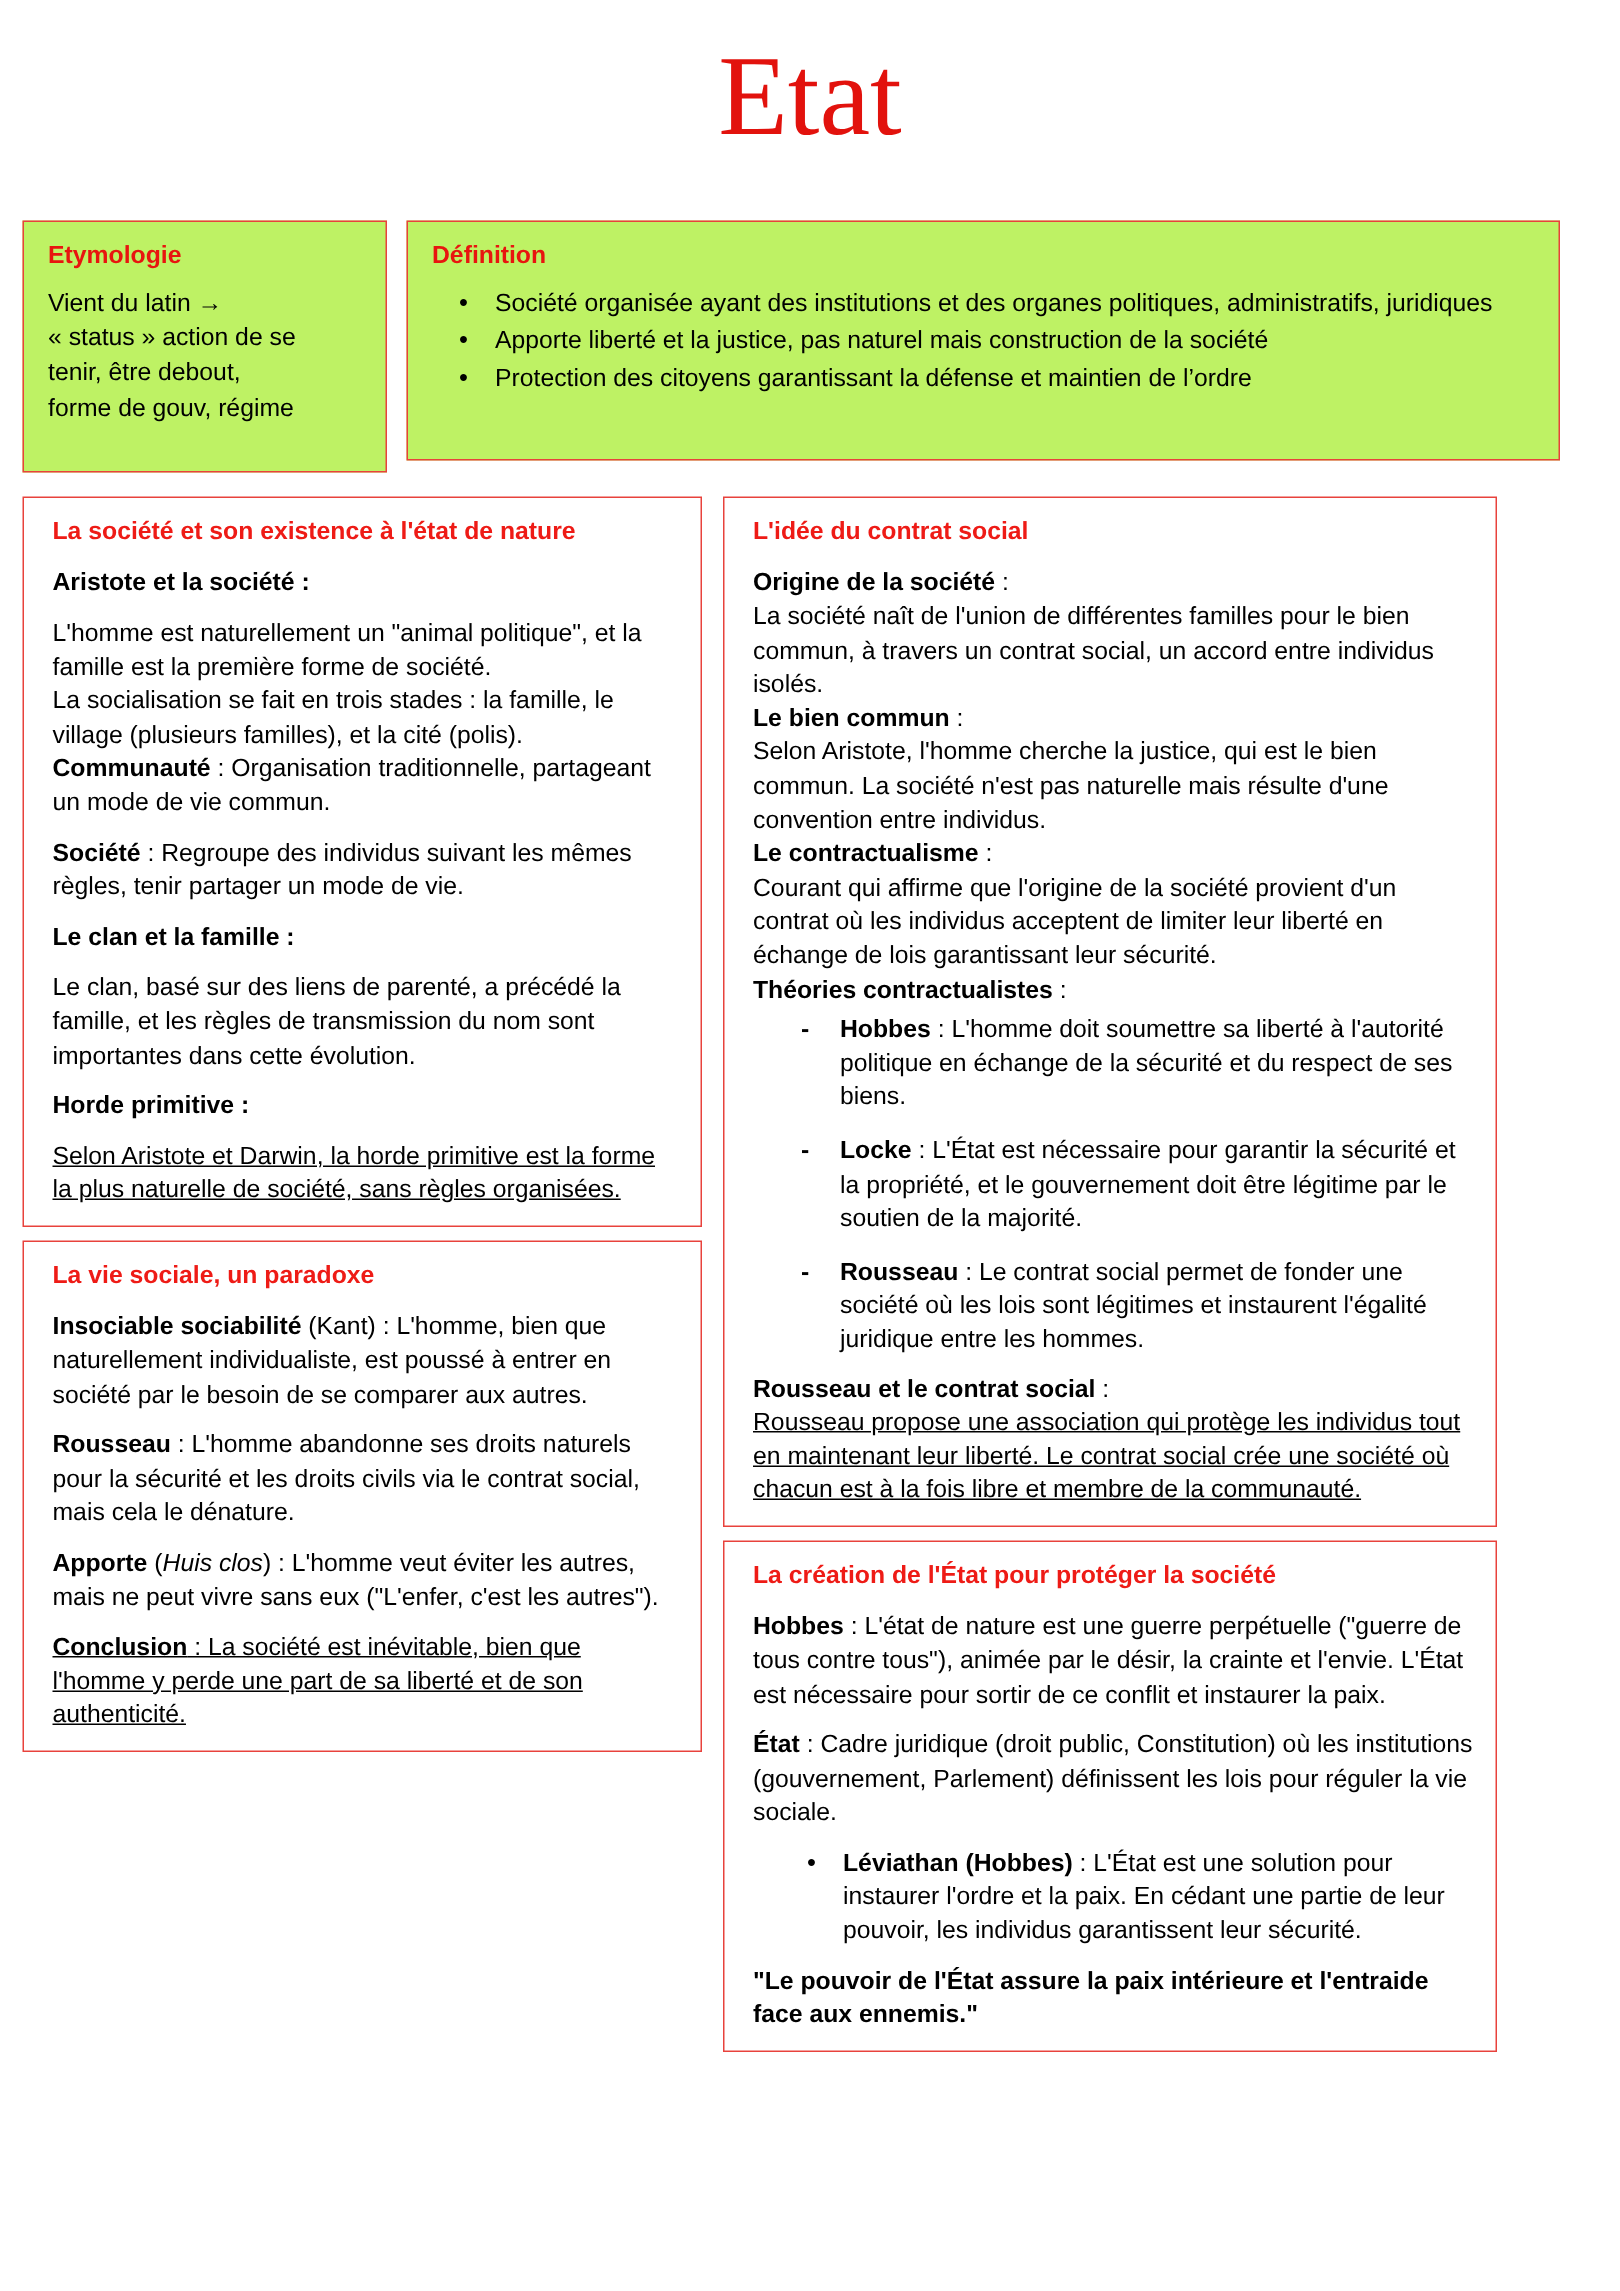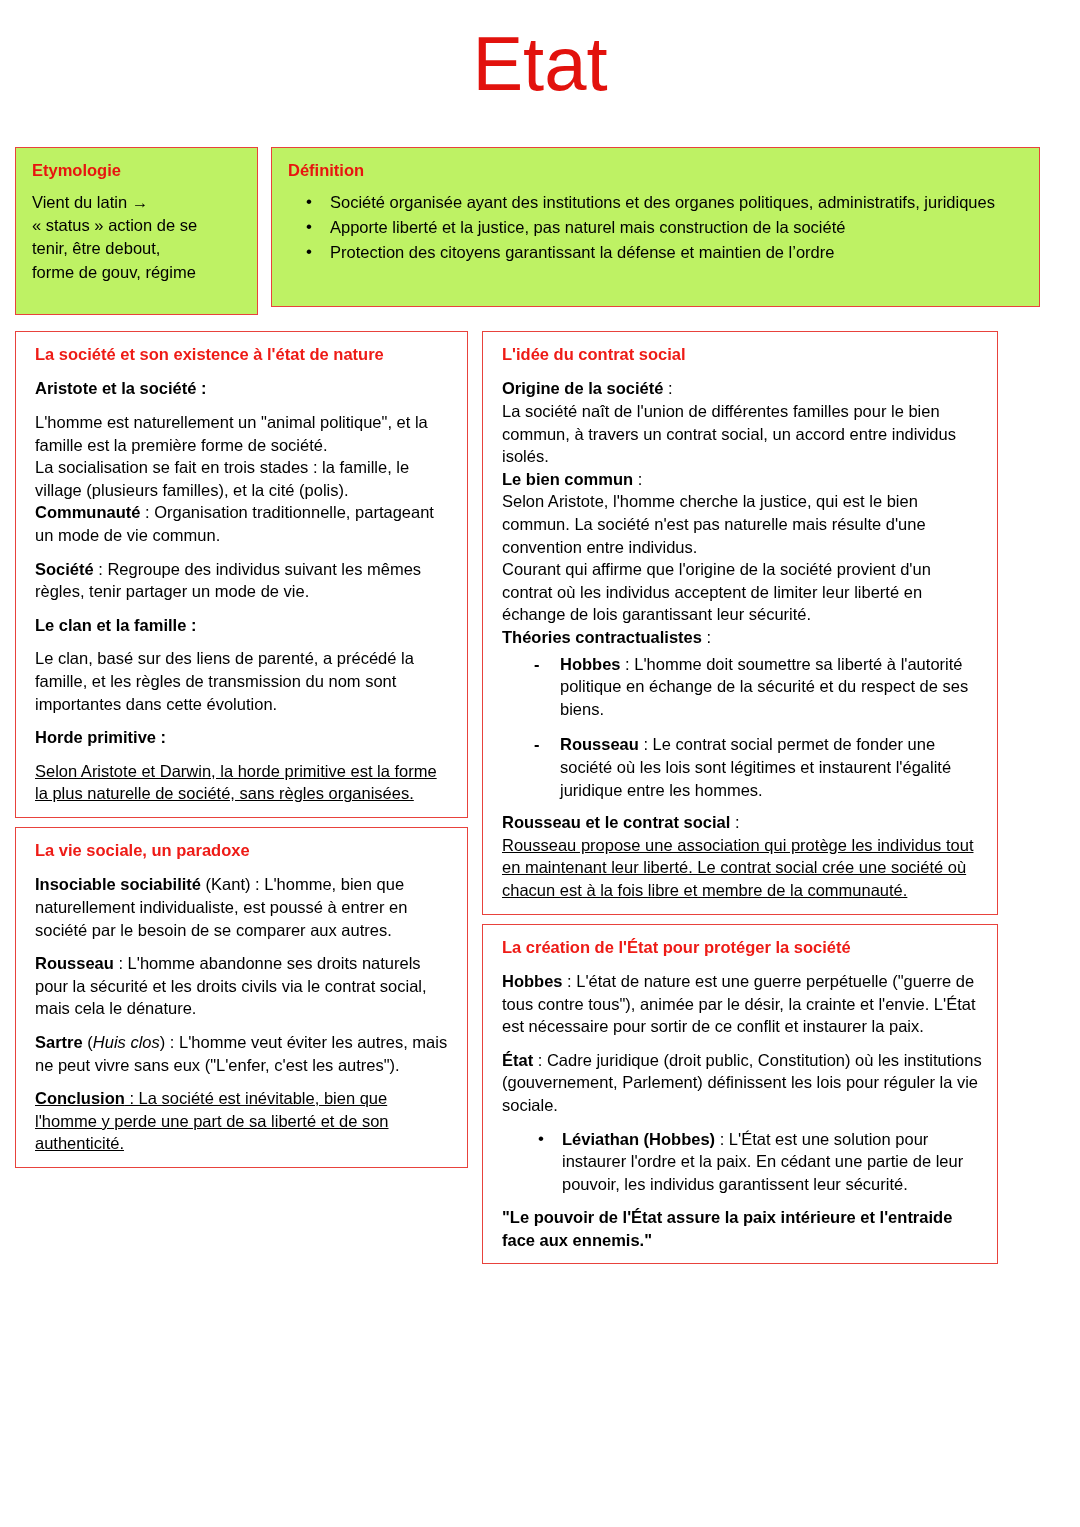--- a/index.html
+++ b/index.html
@@ -11,21 +11,21 @@
     width: 1080px;
     height: 1527px;
     font-family: "Liberation Sans", sans-serif;
     color: #000000;
     position: relative;
     overflow: hidden;
   }
 
   
   .page-title {
-    font-family: Liberation Sans, sans-serif;
+    font-family: Liberation Serif, serif;
     color: #e2120d;
     font-size: 76px;
     line-height: 1;
     text-align: center;
     font-weight: 400;
     padding-top: 26px;
     letter-spacing: 0px;
   }
 
   
@@ -233,44 +233,46 @@
       <div class="p tight">Selon Aristote et Darwin, la horde primitive est la forme la plus naturelle de société, sans règles organisées.</div>
     </div>
 
     <div class="panel">
       <div class="panel-head">La vie sociale, un paradoxe</div>
 
       <div class="p"><b>Insociable sociabilité</b><span> (Kant) : L'homme, bien que naturellement individualiste, est poussé à entrer en société par le besoin de se comparer aux autres.</span></div>
 
       <div class="p"><b>Rousseau</b><span> : L'homme abandonne ses droits naturels pour la sécurité et les droits civils via le contrat social, mais cela le dénature.</span></div>
 
-      <div class="p"><b>Sartre</b><span> (</span><i>Huis clos</i><span>)</span><span> : L'homme veut éviter les autres, mais ne peut vivre sans eux ("L'enfer, c'est les autres").</span></div>
+      <div class="p"><b>Apporte</b><span> (</span><i>Huis clos</i><span>)</span><span> : L'homme veut éviter les autres, mais ne peut vivre sans eux ("L'enfer, c'est les autres").</span></div>
 
       <div class="p tight"><b>Conclusion</b><span> : La société est inévitable, bien que l'homme y perde une part de sa liberté et de son authenticité.</span></div>
     </div>
 
   </div>
 
   <div class="col-right">
 
     <div class="panel">
       <div class="panel-head">L'idée du contrat social</div>
 
       <div class="p nogap"><b>Origine de la société</b><span> :</span></div>
       <div class="p nogap">La société naît de l'union de différentes familles pour le bien commun, à travers un contrat social, un accord entre individus isolés.</div>
 
       <div class="p nogap"><b>Le bien commun</b><span> :</span></div>
       <div class="p nogap">Selon Aristote, l'homme cherche la justice, qui est le bien commun. La société n'est pas naturelle mais résulte d'une convention entre individus.</div>
 
+      <div class="p nogap"><b>Le contractualisme</b><span> :</span></div>
       <div class="p nogap">Courant qui affirme que l'origine de la société provient d'un contrat où les individus acceptent de limiter leur liberté en échange de lois garantissant leur sécurité.</div>
 
       <div class="p nogap"><b>Théories contractualistes</b><span> :</span></div>
 
       <ul class="dashes">
         <li><b>Hobbes</b><span> : L'homme doit soumettre sa liberté à l'autorité politique en échange de la sécurité et du respect de ses biens.</span></li>
+        <li><b>Locke</b><span> : L'État est nécessaire pour garantir la sécurité et la propriété, et le gouvernement doit être légitime par le soutien de la majorité.</span></li>
         <li><b>Rousseau</b><span> : Le contrat social permet de fonder une société où les lois sont légitimes et instaurent l'égalité juridique entre les hommes.</span></li>
       </ul>
 
       <div class="p nogap"><b>Rousseau et le contrat social</b><span> :</span></div>
       <div class="p tight">Rousseau propose une association qui protège les individus tout en maintenant leur liberté. Le contrat social crée une société où chacun est à la fois libre et membre de la communauté.</div>
     </div>
 
     <div class="panel">
       <div class="panel-head">La création de l'État pour protéger la société</div>
 

